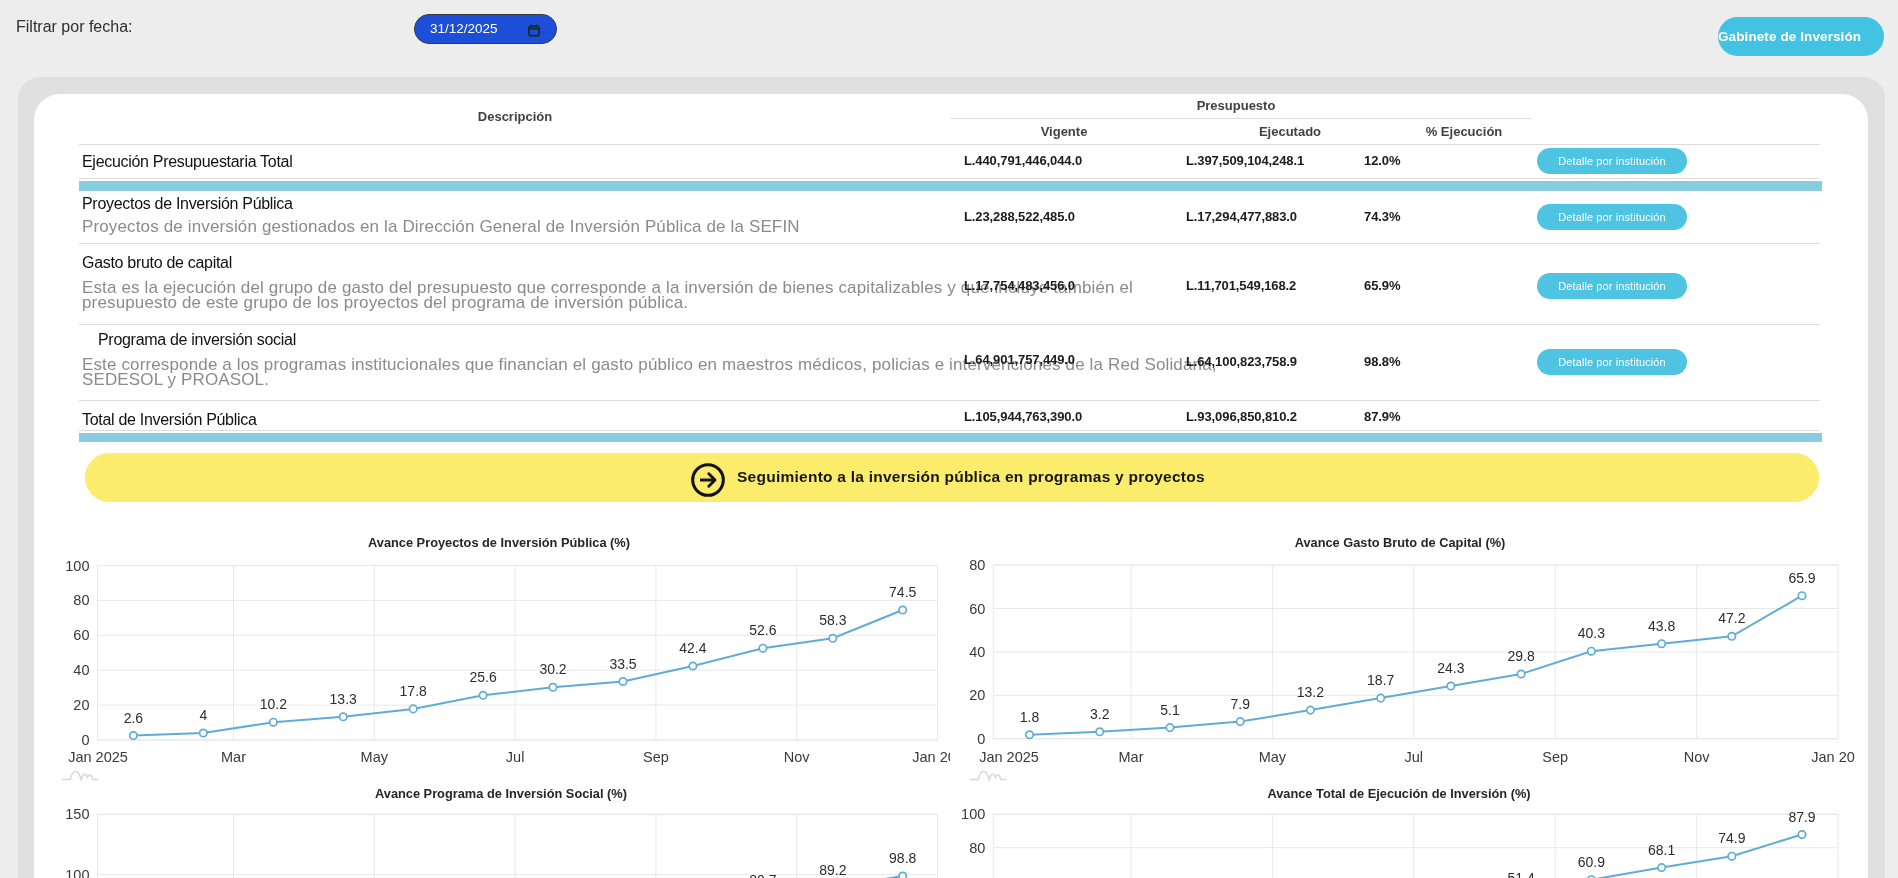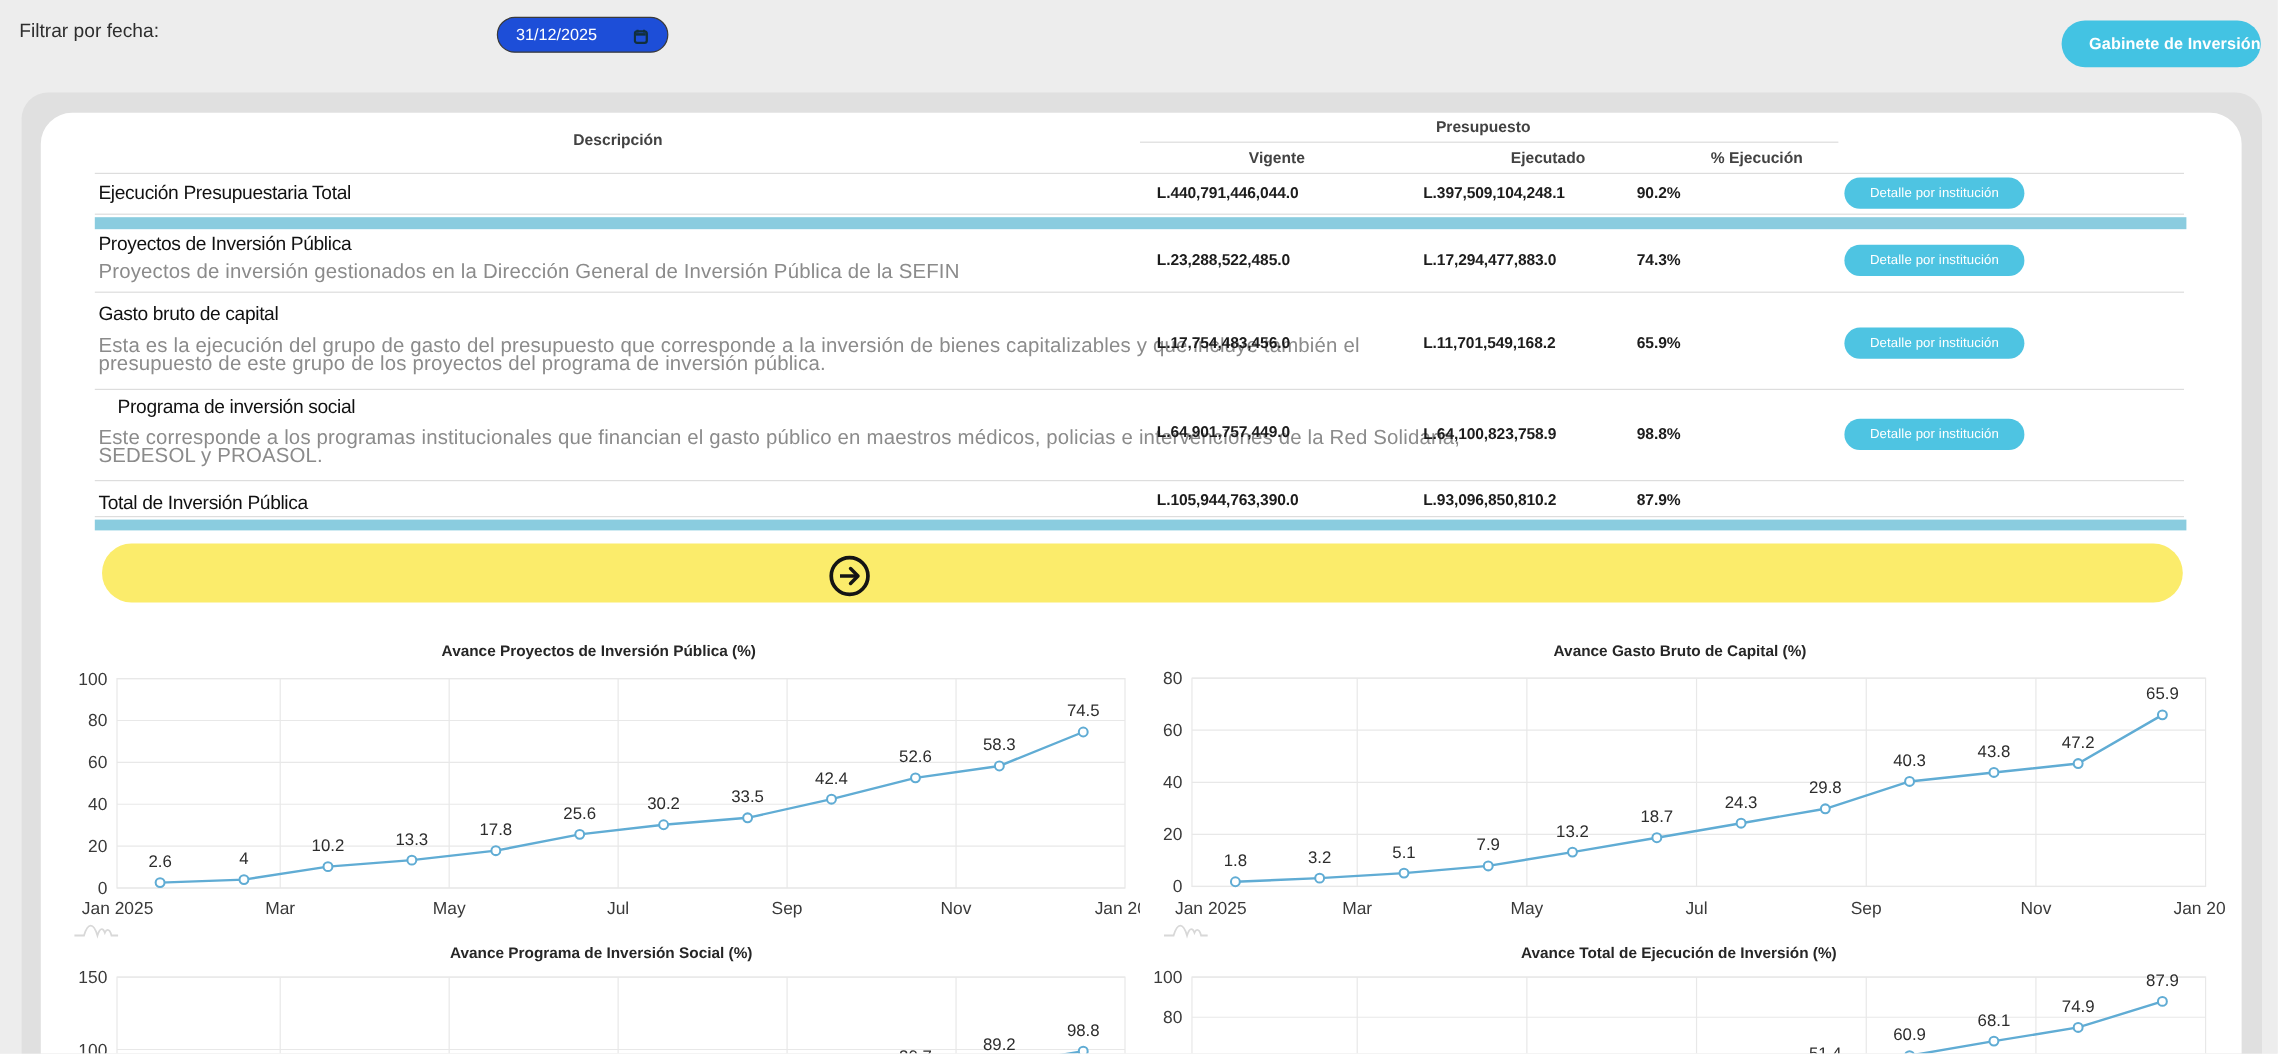--- a/index.html
+++ b/index.html
@@ -15,34 +15,34 @@
 <div class="abs" style="left:16px;top:18px;font-size:16px;font-weight:500;color:#2e2e2e;letter-spacing:0px">Filtrar por fecha:</div>
 <div class="abs" style="left:414px;top:14px;width:143px;height:30px;border-radius:15px;background:#1d4ed8;border:1.8px solid #3a3a3a;color:#fff;font-size:13.5px;font-weight:500;line-height:27px">
 <span style="position:absolute;left:15px">31/12/2025</span>
 <svg style="position:absolute;left:112.5px;top:8.5px" width="12" height="13" viewBox="0 0 12 13">
       <rect x="1" y="2.2" width="10" height="9.6" rx="2" fill="none" stroke="#112f3c" stroke-width="1.9"></rect>
       <line x1="3.3" y1="0.7" x2="3.3" y2="3" stroke="#112f3c" stroke-width="1.7"></line>
       <line x1="8.7" y1="0.7" x2="8.7" y2="3" stroke="#112f3c" stroke-width="1.7"></line>
       <rect x="1.9" y="3.6" width="8.2" height="2.1" fill="#112f3c"></rect>
     </svg>
 </div>
-<div class="abs" style="left:1718px;top:17px;width:166px;height:39px;border-radius:19.5px;background:#43c3e3;color:#fff;font-size:13.5px;font-weight:bold;text-align:right;line-height:39px;letter-spacing:0.1px">Gabinete de Inversión</div>
+<div class="abs" style="left:1718px;top:17px;width:166px;height:39px;border-radius:19.5px;background:#43c3e3;color:#fff;font-size:13.5px;font-weight:bold;text-align:left;line-height:39px;letter-spacing:0.1px">Gabinete de Inversión</div>
 <div class="abs" style="left:18px;top:77px;width:1867px;height:900px;border-radius:22px;background:#e0e0e0"></div>
 <div class="abs" style="left:34px;top:94px;width:1834px;height:880px;border-radius:26px;background:#ffffff"></div>
 <div class="abs hdr" style="left:415px;top:109px;width:200px">Descripción</div>
 <div class="abs hdr" style="left:1136px;top:98px;width:200px">Presupuesto</div>
 <div class="hline" style="left:950px;top:118px;width:582px"></div>
 <div class="abs hdr" style="left:964px;top:124px;width:200px">Vigente</div>
 <div class="abs hdr" style="left:1190px;top:124px;width:200px">Ejecutado</div>
 <div class="abs hdr" style="left:1364px;top:124px;width:200px">% Ejecución</div>
 <div class="hline" style="left:79px;top:144px;width:1741px"></div>
 <div class="abs ttl" style="left:82px;top:153px">Ejecución Presupuestaria Total</div>
 <div class="abs val" style="left:964px;top:153px;width:200px">L.440,791,446,044.0</div>
 <div class="abs val" style="left:1186px;top:153px;width:200px">L.397,509,104,248.1</div>
-<div class="abs val" style="left:1364px;top:153px;width:200px">90.2%</div>
+<div class="abs val" style="left:1364px;top:153px;width:200px">12.0%</div>
 <div class="btn" style="left:1537px;top:148px">Detalle por institución</div>
 <div class="hline" style="left:79px;top:178px;width:1741px"></div>
 <div class="cyanbar" style="top:181px"></div>
 <div class="abs ttl" style="left:82px;top:195px">Proyectos de Inversión Pública</div>
 <div class="abs sub" style="left:82px;top:219px;width:700px">Proyectos de inversión gestionados en la Dirección General de Inversión Pública de la SEFIN</div>
 <div class="abs val" style="left:964px;top:209px;width:200px">L.23,288,522,485.0</div>
 <div class="abs val" style="left:1186px;top:209px;width:200px">L.17,294,477,883.0</div>
 <div class="abs val" style="left:1364px;top:209px;width:200px">74.3%</div>
 <div class="btn" style="left:1537px;top:204px">Detalle por institución</div>
 <div class="hline" style="left:79px;top:243px;width:1741px"></div>
@@ -65,20 +65,21 @@
 <div class="abs val" style="left:1186px;top:409px;width:200px">L.93,096,850,810.2</div>
 <div class="abs val" style="left:1364px;top:409px;width:200px">87.9%</div>
 <div class="hline" style="left:79px;top:430px;width:1741px"></div>
 <div class="cyanbar" style="top:432.5px"></div>
 <div class="abs" style="left:85px;top:453px;width:1734px;height:49px;border-radius:24.5px;background:#fbec6b">
 <svg style="position:absolute;left:605px;top:9px" width="36" height="36" viewBox="0 0 36 36">
       <circle cx="18" cy="18" r="15.3" fill="none" stroke="#141414" stroke-width="3.1"></circle>
       <line x1="10" y1="18" x2="24" y2="18" stroke="#141414" stroke-width="3"></line>
       <path d="M 18.8 11.8 L 25 18 L 18.8 24.2" fill="none" stroke="#141414" stroke-width="2.9" stroke-linecap="round" stroke-linejoin="round"></path>
     </svg>
+<div style="position:absolute;left:652px;top:14.5px;font-size:15.5px;font-weight:bold;color:#161616;letter-spacing:0.25px">Seguimiento a la inversión pública en programas y proyectos</div>
 </div>
 <svg style="position:absolute;left:60px;top:530px" width="890" height="262" viewBox="0 0 890 262">
     <text x="439.0" y="17" text-anchor="middle" font-family="Liberation Sans, sans-serif" font-size="12.8" font-weight="bold" fill="#262626">Avance Proyectos de Inversión Pública (%)</text>
     <rect x="37.5" y="35.5" width="840.0" height="174.5" fill="none" stroke="#e8e8e8" stroke-width="1"></rect>
     <line x1="37.5" y1="210.0" x2="877.5" y2="210.0" stroke="#e8e8e8" stroke-width="1"></line>
     <text x="29.5" y="215.0" text-anchor="end" font-family="Liberation Sans, sans-serif" font-size="14.5" fill="#3a3a3a">0</text>
     <line x1="37.5" y1="175.1" x2="877.5" y2="175.1" stroke="#e8e8e8" stroke-width="1"></line>
     <text x="29.5" y="180.1" text-anchor="end" font-family="Liberation Sans, sans-serif" font-size="14.5" fill="#3a3a3a">20</text>
     <line x1="37.5" y1="140.2" x2="877.5" y2="140.2" stroke="#e8e8e8" stroke-width="1"></line>
     <text x="29.5" y="145.2" text-anchor="end" font-family="Liberation Sans, sans-serif" font-size="14.5" fill="#3a3a3a">40</text>

